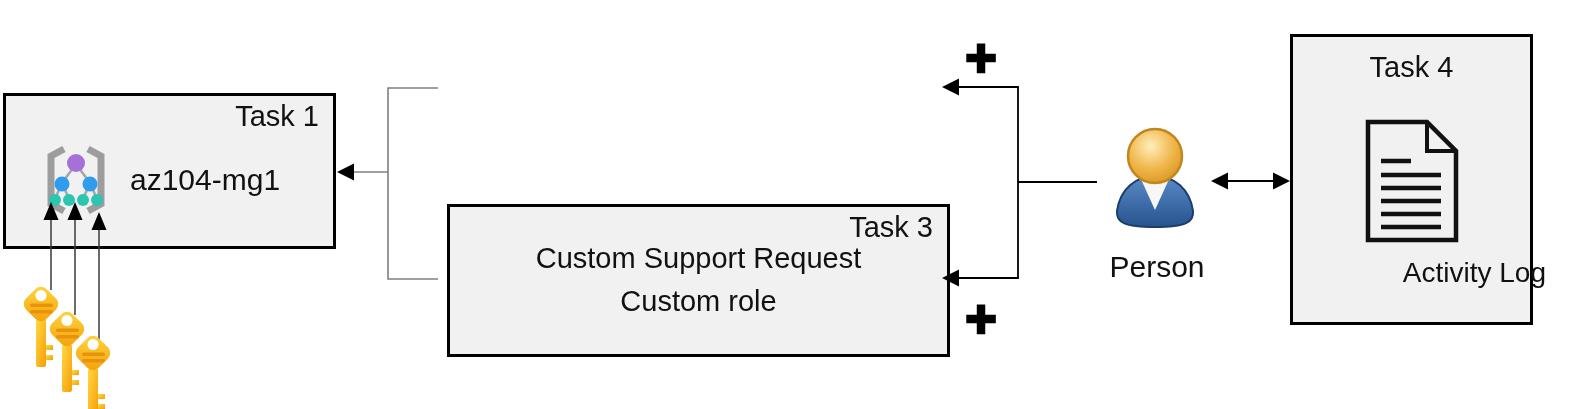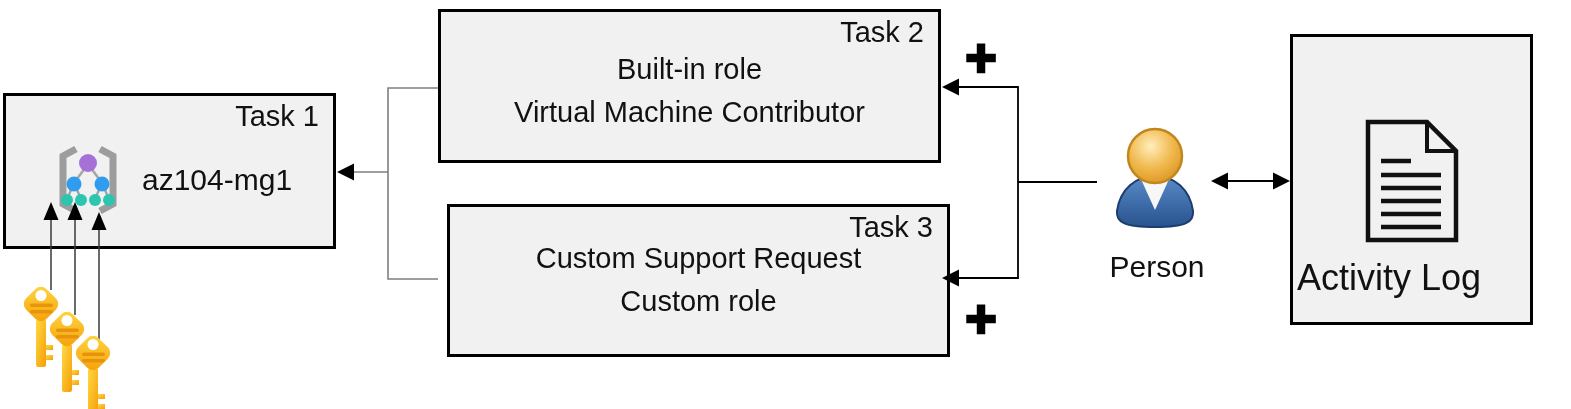--- a/index.html
+++ b/index.html
@@ -18,25 +18,25 @@
     white-space:nowrap;
   }
   .center-lines{
     position:absolute;left:0;width:100%;text-align:center;
     font-size:29px;line-height:43px;color:#111;
   }
   #task1{left:3px;top:93px;width:333px;height:156px;}
   #task2{left:438px;top:9px;width:503px;height:154px;}
   #task3{left:438px;top:204px;width:503px;height:153px;margin-left:9px;}
   #task4{left:1290px;top:34px;width:243px;height:291px;}
-  #task1-row{position:absolute;left:44px;top:44px;display:flex;align-items:center;gap:16px;}
+  #task1-row{position:absolute;left:32px;top:44px;display:flex;align-items:center;gap:16px;}
   #task1-name{font-size:30px;color:#111;white-space:nowrap;}
   #task4-label{position:absolute;left:0;width:100%;text-align:center;top:14px;font-size:29px;}
   #task4-doc{position:absolute;left:50%;transform:translateX(-50%);top:82px;}
-  #task4-caption{position:absolute;left:4px;width:100%;text-align:left;top:220px;font-size:36px;}
+  #task4-caption{position:absolute;left:16px;width:100%;text-align:right;top:220px;font-size:28px;}
   #connector-layer{position:absolute;left:0;top:0;z-index:5;}
   #keys{position:absolute;left:16px;top:280px;z-index:6;}
   #person{position:absolute;left:1105px;top:126px;z-index:2;}
   #actor-label{
     position:absolute;left:1072px;top:245px;width:170px;text-align:center;
     font-size:30px;line-height:44px;color:#111;z-index:2;
   }
   .plus{
     position:absolute;width:50px;height:54px;display:flex;align-items:center;justify-content:center;
     font-size:54px;font-weight:900;color:#000;z-index:4;
@@ -69,37 +69,31 @@
         <circle cx="52" cy="44" r="7.5" fill="#2f9ced"></circle>
         <circle cx="17" cy="60" r="6" fill="#2cc5b0"></circle>
         <circle cx="31" cy="60" r="6" fill="#2cc5b0"></circle>
         <circle cx="45" cy="60" r="6" fill="#2cc5b0"></circle>
         <circle cx="59" cy="60" r="6" fill="#2cc5b0"></circle>
       </svg>
       <span id="task1-name">az104-mg1</span>
     </div>
   </div>
 
-  <div class="box" id="task2">
-    <div class="task-label" style="right:14px;top:4px;">Task 2</div>
-    <div class="center-lines" style="top:36px;">
-      <div>Built-in role</div>
-      <div>Virtual Machine Contributor</div>
-    </div>
-  </div>
 
   <div class="box" id="task3">
     <div class="task-label" style="right:14px;top:4px;">Task 3</div>
     <div class="center-lines" style="top:30px;">
       <div>Custom Support Request</div>
       <div>Custom role</div>
     </div>
   </div>
 
   <div class="box" id="task4">
+    <div id="task4-label" class="task-label" style="position:absolute;">Task 4</div>
     <svg id="task4-doc" width="94" height="124" viewBox="0 0 94 124">
       <path d="M3,3 L62,3 L91,32 L91,121 L3,121 Z" fill="#f1f1f1" stroke="#111" stroke-width="4.5"></path>
       <path d="M62,3 L62,32 L91,32" fill="none" stroke="#111" stroke-width="4"></path>
       <g stroke="#111" stroke-width="4.5">
         <line x1="16" y1="42" x2="46" y2="42"></line>
         <line x1="16" y1="56" x2="76" y2="56"></line>
         <line x1="16" y1="69" x2="76" y2="69"></line>
         <line x1="16" y1="82" x2="76" y2="82"></line>
         <line x1="16" y1="95" x2="76" y2="95"></line>
         <line x1="16" y1="108" x2="76" y2="108"></line>

